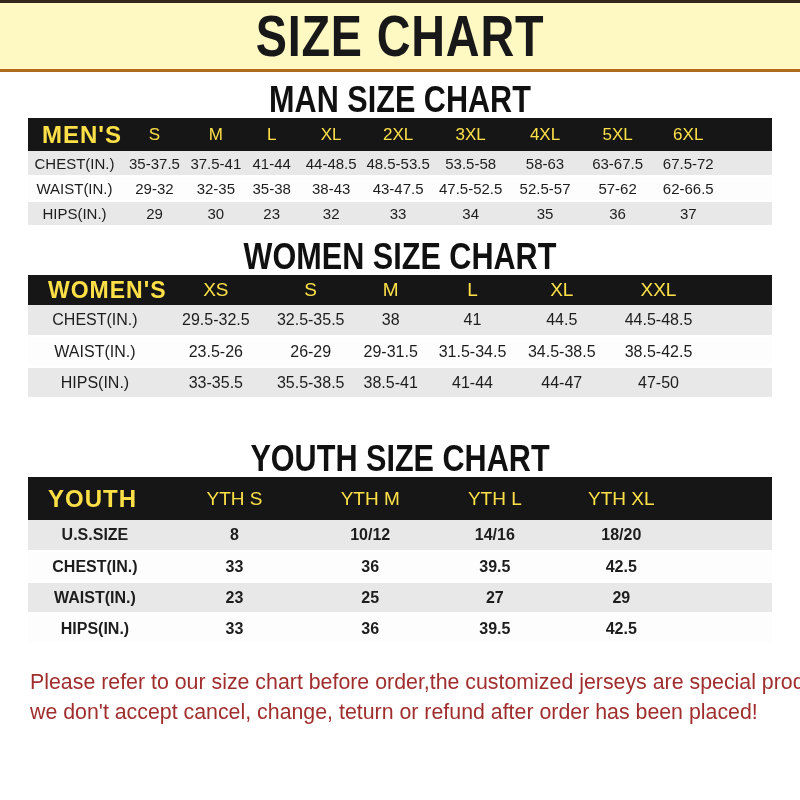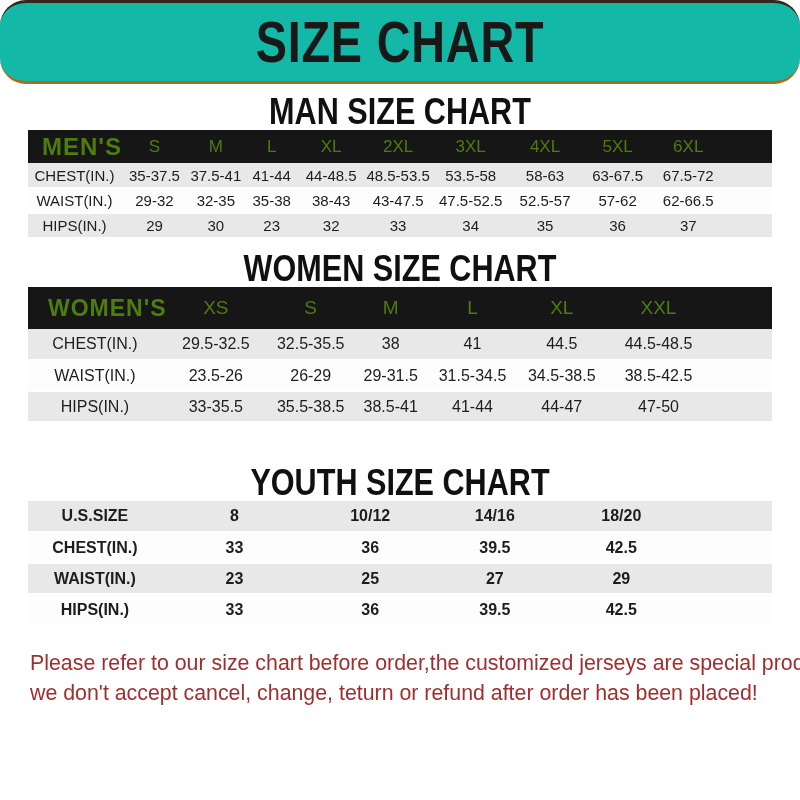--- a/index.html
+++ b/index.html
@@ -6,25 +6,25 @@
   html, body { margin: 0; padding: 0; }
   body {
     width: 800px; height: 800px;
     background: #ffffff;
     font-family: "Liberation Sans", sans-serif;
     overflow: hidden;
   }
 
   
   .banner {
-    height: 84px;
-    background: #14b8a6;
+    height: 72px;
+    background: #fef9c3;
     border-top: 3px solid #35271a;
     border-bottom: 3px solid #b06a1c;
-    display: flex; align-items: center; justify-content: center; border-radius: 26px;
+    display: flex; align-items: center; justify-content: center;
   }
   .banner-title {
     display: inline-block;
     font-size: 57px;
     font-weight: bold;
     color: #181818;
     letter-spacing: 1px;
     transform: scaleX(0.82);
     line-height: 1;
   }
@@ -52,27 +52,27 @@
     margin: 0 auto;
     border-collapse: collapse;
     table-layout: fixed;
   }
   .t-men   { margin-top: 20px; }
   .t-women { margin-top: 14px; }
   .t-youth { margin-top: 15px; }
 
   .size-table th {
     background: #161616;
-    color: #4d7c0f;
+    color: #fde047;
     font-weight: normal;
     text-align: center;
     padding: 0;
   }
   .t-men th   { height: 33px; font-size: 17px; }
-  .t-women th { height: 42px; font-size: 19px; }
+  .t-women th { height: 30px; font-size: 19px; }
   .t-youth th { height: 43px; font-size: 19px; }
 
   .size-table th.group-label {
     text-align: left;
     font-weight: bold;
     letter-spacing: 1px;
   }
   .t-men th.group-label   { font-size: 24px; padding-left: 14px; }
   .t-women th.group-label { font-size: 23px; padding-left: 20px; }
   .t-youth th.group-label { font-size: 24px; padding-left: 20px; }
@@ -252,20 +252,28 @@
   <table class="size-table t-youth">
     <colgroup>
       <col style="width:18%">
         <col style="width:19.5%">
         <col style="width:17%">
       <col style="width:16.5%">
         <col style="width:17.5%">
         <col style="width:11.5%">
     </colgroup>
     <tbody>
+        <tr>
+      <th class="group-label">YOUTH</th>
+      <th>YTH S</th>
+      <th>YTH M</th>
+      <th>YTH L</th>
+      <th>YTH XL</th>
+      <th></th>
+    </tr>
     <tr class="r-gray">
       <td>U.S.SIZE</td>
       <td>8</td>
       <td>10/12</td>
       <td>14/16</td>
       <td>18/20</td>
       <td></td>
     </tr>
     <tr class="r-white">
       <td>CHEST(IN.)</td>

